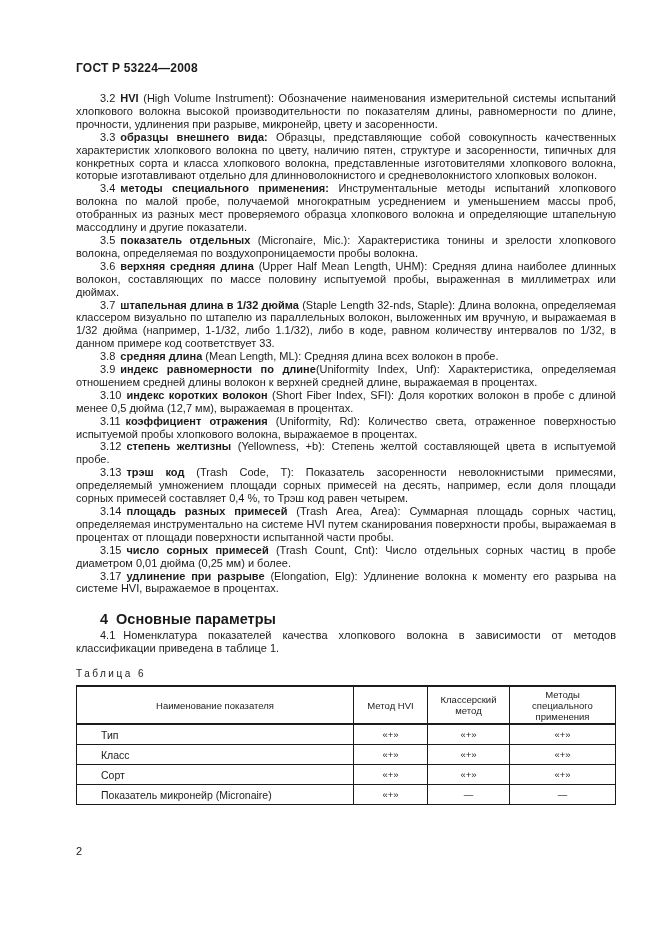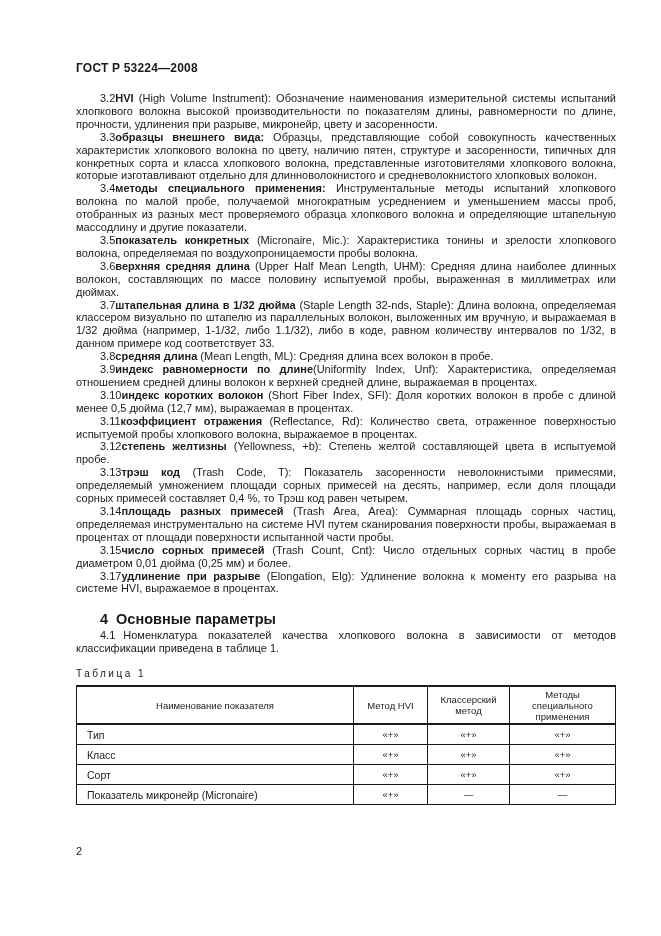--- a/index.html
+++ b/index.html
@@ -23,21 +23,21 @@
     margin:0 0 17px 0;
     letter-spacing:0.2px;
   }
   .terms p, .body-para {
     margin:0;
     font-size:11px;
     line-height:12.9px;
     text-align:justify;
     text-indent:24px;
   }
-  .t-num { }
+  .t-num { margin-right:5px; }
   .t-term { font-weight:bold; }
   .section-heading {
     margin:16px 0 2px 0;
     padding-left:24px;
     font-size:14.5px;
     font-weight:bold;
   }
   .section-heading .h-num { margin-right:8px; }
   .body-para .t-num { margin-right:8px; }
   .table-caption {
@@ -69,21 +69,21 @@
     border-top:2px solid #1b1b1b;
     border-bottom:2.5px solid #1b1b1b;
   }
   table.gost tbody td {
     height:17px;
     vertical-align:middle;
   }
   table.gost tbody td.name {
     font-size:10.5px;
     text-align:left;
-    padding-left:10px;
+    padding-left:24px;
   }
   table.gost tbody td.val {
     font-size:9.5px;
     text-align:center;
   }
   .page-number {
     position:absolute;
     left:76px; top:845px;
     font-size:11px;
   }
@@ -93,39 +93,39 @@
 
 <div class="page">
   <div class="content">
 
     <div class="doc-header">ГОСТ Р 53224—2008</div>
 
     <div class="terms">
       <p><span class="t-num">3.2</span><span class="t-term">HVI</span><span> (High Volume Instrument): Обозначение наименования измерительной системы испытаний хлопкового волокна высокой производительности по показателям длины, равномерности по длине, прочности, удлинения при разрыве, микронейр, цвету и засоренности.</span></p>
       <p><span class="t-num">3.3</span><span class="t-term">образцы внешнего вида:</span><span> Образцы, представляющие собой совокупность качественных характеристик хлопкового волокна по цвету, наличию пятен, структуре и засоренности, типичных для конкретных сорта и класса хлопкового волокна, представленные изготовителями хлопкового волокна, которые изготавливают отдельно для длинноволокнистого и средневолокнистого хлопковых волокон.</span></p>
       <p><span class="t-num">3.4</span><span class="t-term">методы специального применения:</span><span> Инструментальные методы испытаний хлопкового волокна по малой пробе, получаемой многократным усреднением и уменьшением массы проб, отобранных из разных мест проверяемого образца хлопкового волокна и определяющие штапельную массодлину и другие показатели.</span></p>
-      <p><span class="t-num">3.5</span><span class="t-term">показатель конкретных</span><span> (Micronaire, Mic.): Характеристика тонины и зрелости хлопкового волокна, определяемая по воздухопроницаемости пробы волокна.</span></p>
+      <p><span class="t-num">3.5</span><span class="t-term">показатель отдельных</span><span> (Micronaire, Mic.): Характеристика тонины и зрелости хлопкового волокна, определяемая по воздухопроницаемости пробы волокна.</span></p>
       <p><span class="t-num">3.6</span><span class="t-term">верхняя средняя длина</span><span> (Upper Half Mean Length, UHM): Средняя длина наиболее длинных волокон, составляющих по массе половину испытуемой пробы, выраженная в миллиметрах или дюймах.</span></p>
       <p><span class="t-num">3.7</span><span class="t-term">штапельная длина в 1/32 дюйма</span><span> (Staple Length 32-nds, Staple): Длина волокна, определяемая классером визуально по штапелю из параллельных волокон, выложенных им вручную, и выражаемая в 1/32 дюйма (например, 1-1/32, либо 1.1/32), либо в коде, равном количеству интервалов по 1/32, в данном примере код соответствует 33.</span></p>
       <p><span class="t-num">3.8</span><span class="t-term">средняя длина</span><span> (Mean Length, ML): Средняя длина всех волокон в пробе.</span></p>
       <p><span class="t-num">3.9</span><span class="t-term">индекс равномерности по длине</span><span>(Uniformity Index, Unf): Характеристика, определяемая отношением средней длины волокон к верхней средней длине, выражаемая в процентах.</span></p>
       <p><span class="t-num">3.10</span><span class="t-term">индекс коротких волокон</span><span> (Short Fiber Index, SFI): Доля коротких волокон в пробе с длиной менее 0,5 дюйма (12,7 мм), выражаемая в процентах.</span></p>
-      <p><span class="t-num">3.11</span><span class="t-term">коэффициент отражения</span><span> (Reflectance, Rd): Количество света, отраженное поверхностью испытуемой пробы хлопкового волокна, выражаемое в процентах.</span></p>
+      <p><span class="t-num">3.11</span><span class="t-term">коэффициент отражения</span><span> (Uniformity, Rd): Количество света, отраженное поверхностью испытуемой пробы хлопкового волокна, выражаемое в процентах.</span></p>
       <p><span class="t-num">3.12</span><span class="t-term">степень желтизны</span><span> (Yellowness, +b): Степень желтой составляющей цвета в испытуемой пробе.</span></p>
       <p><span class="t-num">3.13</span><span class="t-term">трэш код</span><span> (Trash Code, T): Показатель засоренности неволокнистыми примесями, определяемый умножением площади сорных примесей на десять, например, если доля площади сорных примесей составляет 0,4 %, то Трэш код равен четырем.</span></p>
       <p><span class="t-num">3.14</span><span class="t-term">площадь разных примесей</span><span> (Trash Area, Area): Суммарная площадь сорных частиц, определяемая инструментально на системе HVI путем сканирования поверхности пробы, выражаемая в процентах от площади поверхности испытанной части пробы.</span></p>
       <p><span class="t-num">3.15</span><span class="t-term">число сорных примесей</span><span> (Trash Count, Cnt): Число отдельных сорных частиц в пробе диаметром 0,01 дюйма (0,25 мм) и более.</span></p>
       <p><span class="t-num">3.17</span><span class="t-term">удлинение при разрыве</span><span> (Elongation, Elg): Удлинение волокна к моменту его разрыва на системе HVI, выражаемое в процентах.</span></p>
     </div>
 
     <div class="section-heading"><span class="h-num">4</span><span>Основные параметры</span></div>
 
     <p class="body-para"><span class="t-num">4.1</span><span>Номенклатура показателей качества хлопкового волокна в зависимости от методов классификации приведена в таблице 1.</span></p>
 
-    <div class="table-caption">Таблица 1</div>
+    <div class="table-caption">Таблица 6</div>
 
     <table class="gost">
       <colgroup>
           <col class="c1">
           <col class="c2">
           <col class="c3">
           <col class="c4">
         </colgroup>
       <thead>
         <tr>

